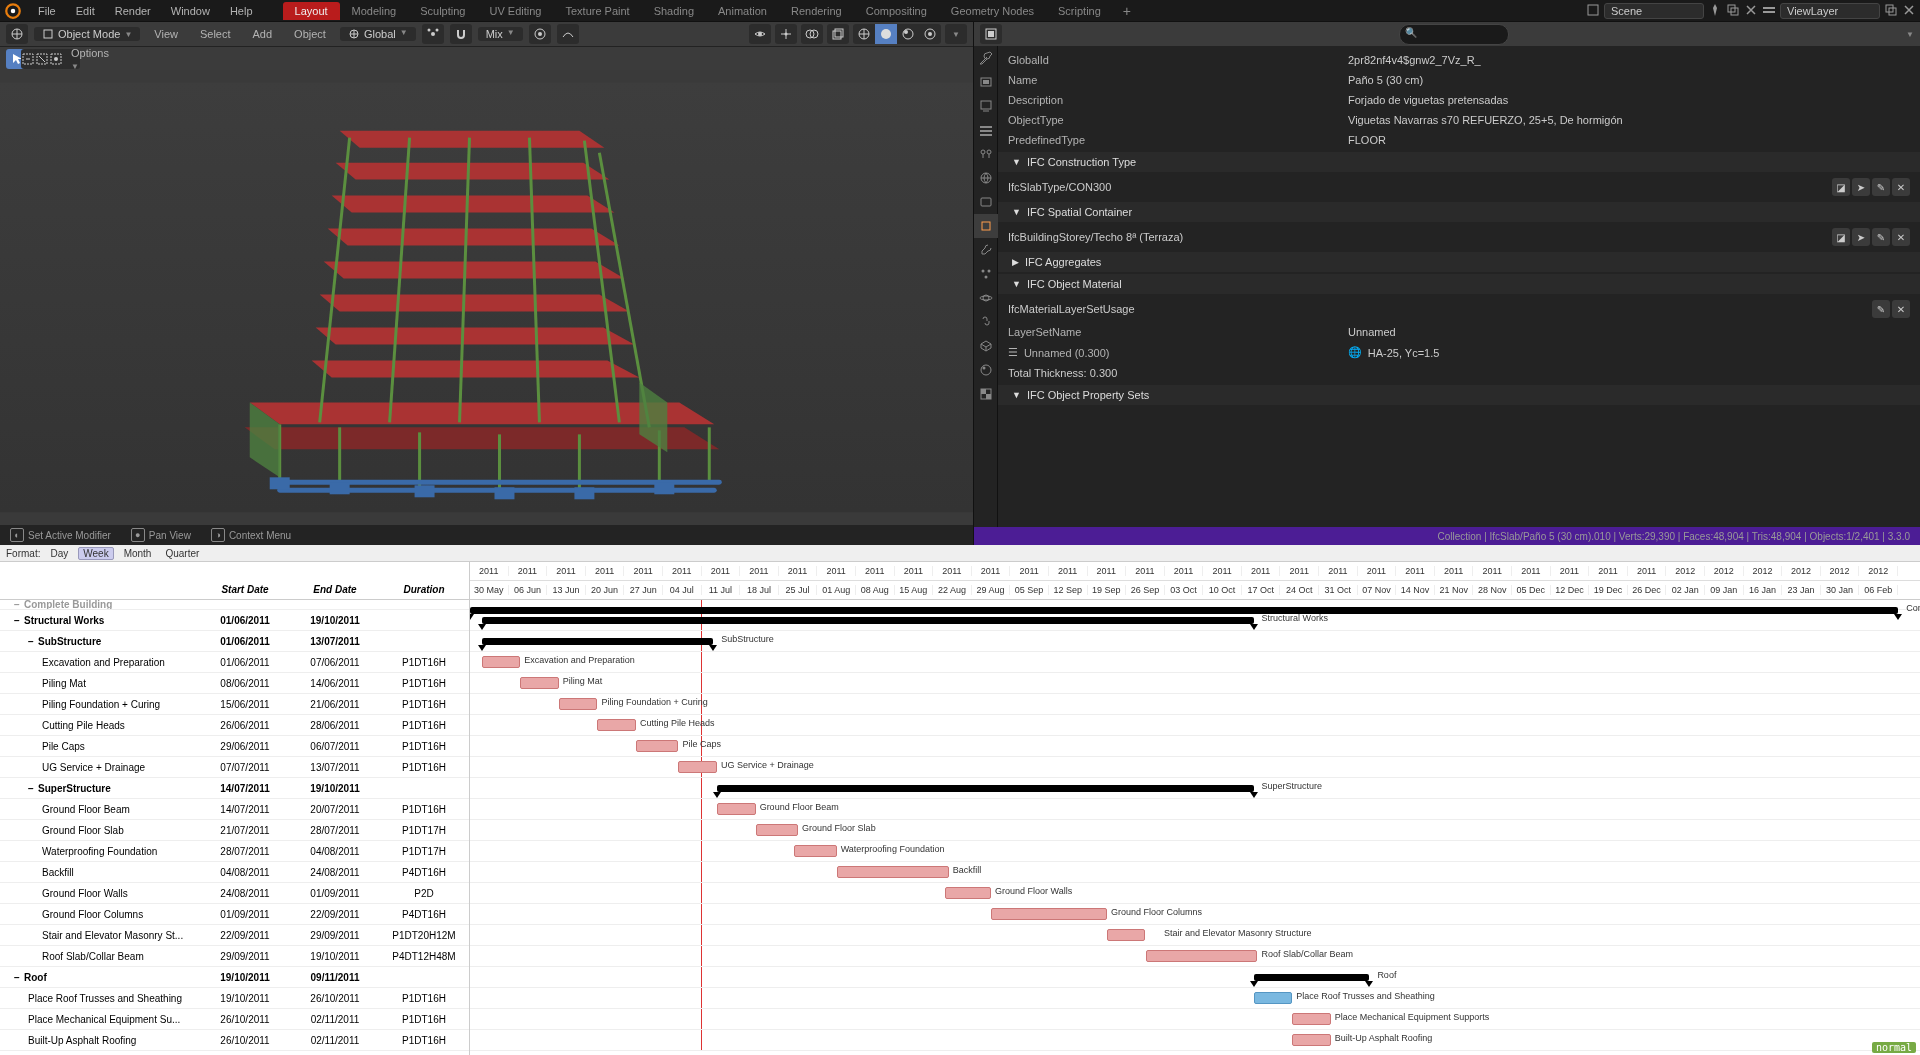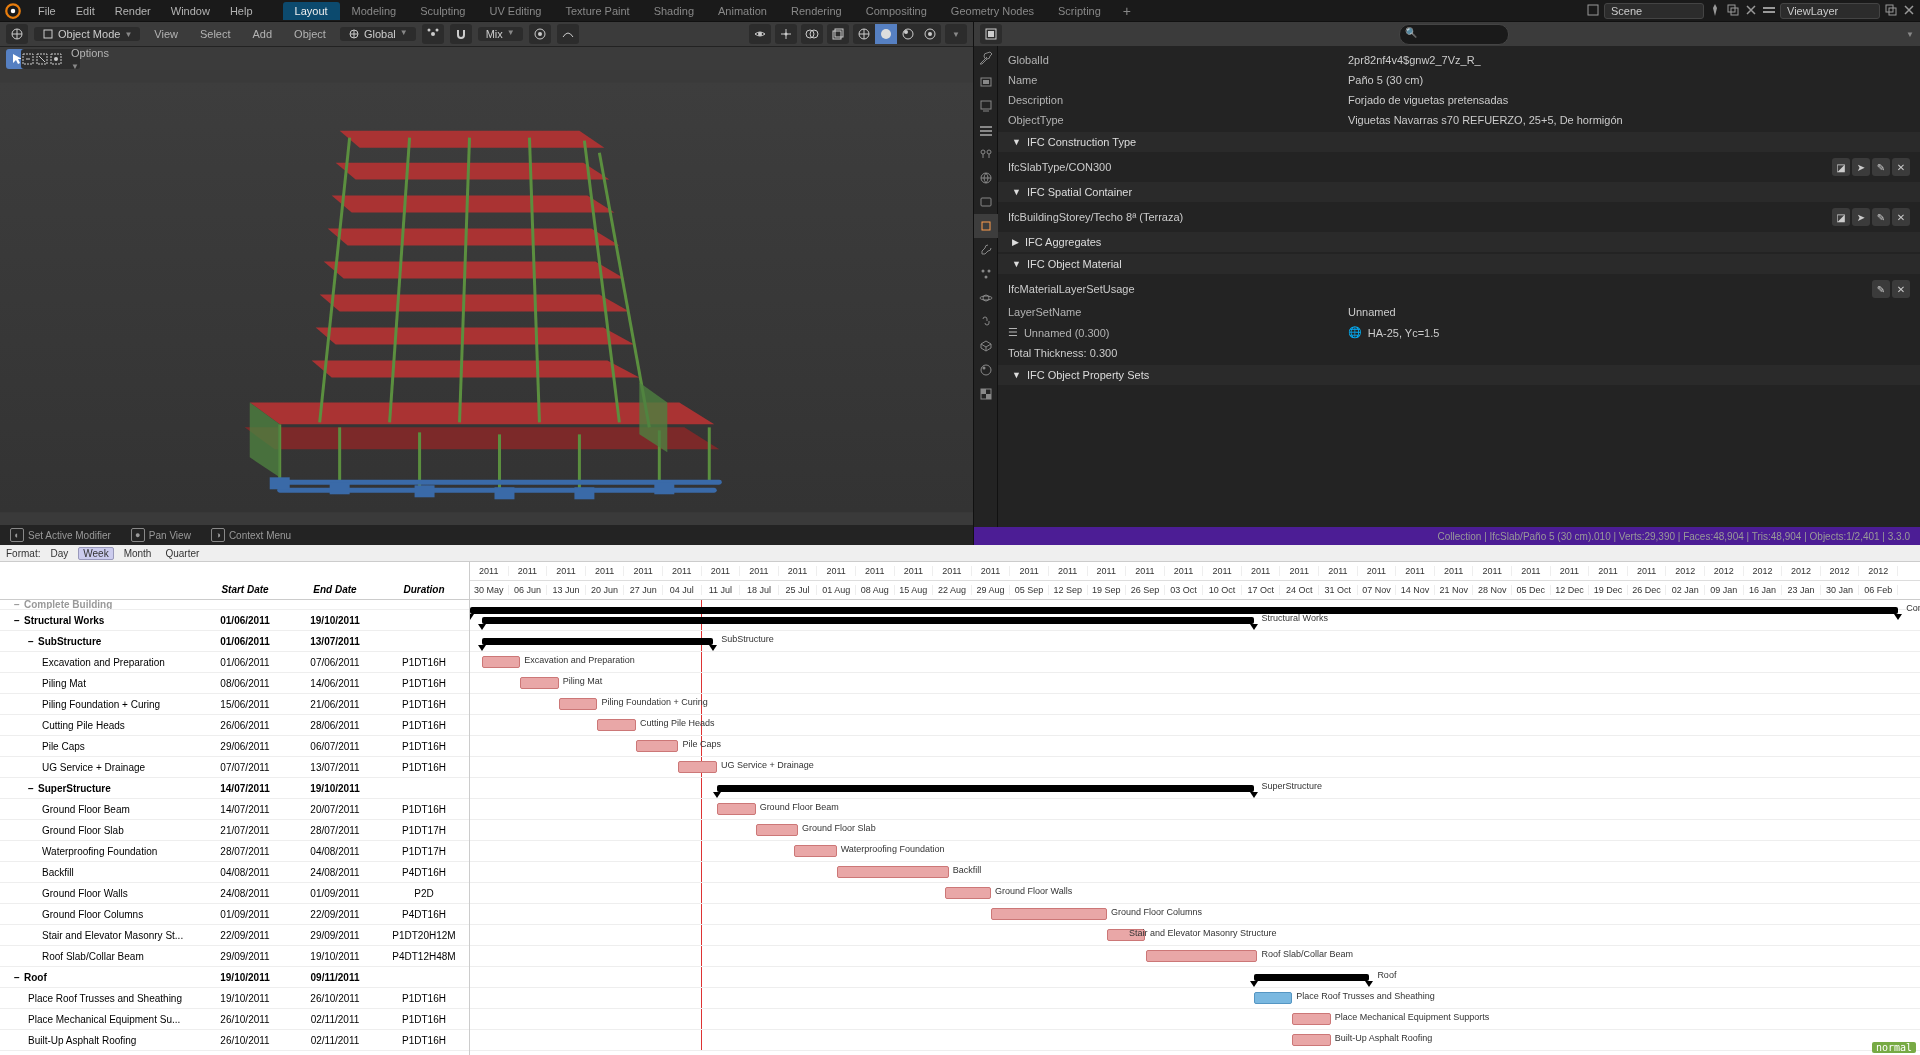--- a/index.html
+++ b/index.html
@@ -4,21 +4,21 @@
 <style>
 * { margin: 0; padding: 0; box-sizing: border-box; font-family: -apple-system, BlinkMacSystemFont, "Segoe UI", sans-serif; }
 body { background: #232323; color: #ccc; font-size: 11px; overflow: hidden; width: 1920px; height: 1055px; }
 
 
 .top-menu { height: 22px; background: #1a1a1a; display: flex; align-items: center; padding: 0 4px; border-bottom: 1px solid #111; }
 .blender-logo { width: 18px; height: 18px; margin-right: 6px; display: flex; align-items: center; justify-content: center; color: #999; }
 .menu-item { padding: 2px 10px; color: #b3b3b3; cursor: pointer; }
 .workspace-tabs { display: flex; margin-left: 20px; align-items: center; }
 .ws-tab { padding: 3px 12px; color: #888; cursor: pointer; font-size: 11px; }
-.ws-tab.active { background: #0c4a6e; color: #eee; border-radius: 3px 3px 0 0; }
+.ws-tab.active { background: #b91c1c; color: #eee; border-radius: 3px 3px 0 0; }
 .ws-plus { color: #888; padding: 0 10px; cursor: pointer; font-size: 14px; }
 .scene-bar { margin-left: auto; display: flex; gap: 4px; }
 .scene-field { background: #2c2c2c; border: 1px solid #444; padding: 1px 6px; border-radius: 3px; color: #ccc; font-size: 11px; display: flex; align-items: center; gap: 4px; min-width: 100px; }
 .scene-icon { width: 14px; height: 14px; display: inline-flex; }
 
 
 .viewport-header { height: 24px; background: #3b3b3b; display: flex; align-items: center; padding: 0 6px; gap: 6px; }
 .mode-dropdown { background: #2c2c2c; padding: 1px 8px; border-radius: 3px; color: #ccc; display: flex; align-items: center; gap: 4px; }
 .header-btn { padding: 1px 8px; color: #b3b3b3; cursor: pointer; }
 .orientation-dd { background: #2c2c2c; padding: 1px 8px; border-radius: 3px; color: #ccc; display: flex; gap: 4px; }
@@ -543,20 +543,24 @@
                 <div class="prop-value">Paño 5 (30 cm)</div>
               </div>
               <div class="prop-row">
                 <div class="prop-label">Description</div>
                 <div class="prop-value">Forjado de viguetas pretensadas</div>
               </div>
               <div class="prop-row">
                 <div class="prop-label">ObjectType</div>
                 <div class="prop-value">Viguetas Navarras s70 REFUERZO, 25+5, De hormigón</div>
               </div>
+              <div class="prop-row">
+                <div class="prop-label">PredefinedType</div>
+                <div class="prop-value">FLOOR</div>
+              </div>
               <div class="section-header">
                 <span class="chev">▼</span>
                 <span>IFC Construction Type</span>
               </div>
               <div class="panel-row-wide">
                 <span>IfcSlabType/CON300</span>
                 <div class="panel-actions">
     <span class="pa-btn">◪</span>
     <span class="pa-btn">➤</span>
     <span class="pa-btn">✎</span>
@@ -992,21 +996,21 @@
               <div class="tl-row">
                 <div class="bar task-bar" style="left:474.78000000000003px;width:46.32px"></div>
       <span class="bar-label" style="left:525.1px">Ground Floor Walls</span>
               </div>
               <div class="tl-row">
                 <div class="bar task-bar" style="left:521.1px;width:115.80000000000001px"></div>
       <span class="bar-label" style="left:640.9000000000001px">Ground Floor Columns</span>
               </div>
               <div class="tl-row">
                 <div class="bar task-bar" style="left:636.9px;width:38.6px"></div>
-      <span class="bar-label" style="left:659px">Stair and Elevator Masonry Structure</span>
+      <span class="bar-label" style="left:694px">Stair and Elevator Masonry Structure</span>
               </div>
               <div class="tl-row">
                 <div class="bar task-bar" style="left:675.5px;width:111.94px"></div>
       <span class="bar-label" style="left:791.44px">Roof Slab/Collar Beam</span>
               </div>
               <div class="tl-row">
                 <div class="bar group-bar" style="left:783.58px;width:115.80000000000001px"></div>
       <div class="group-end" style="left:779.58px"></div>
                 <div class="group-end" style="left:895.3800000000001px"></div>
       <span class="bar-label" style="left:907.3800000000001px">Roof</span>

